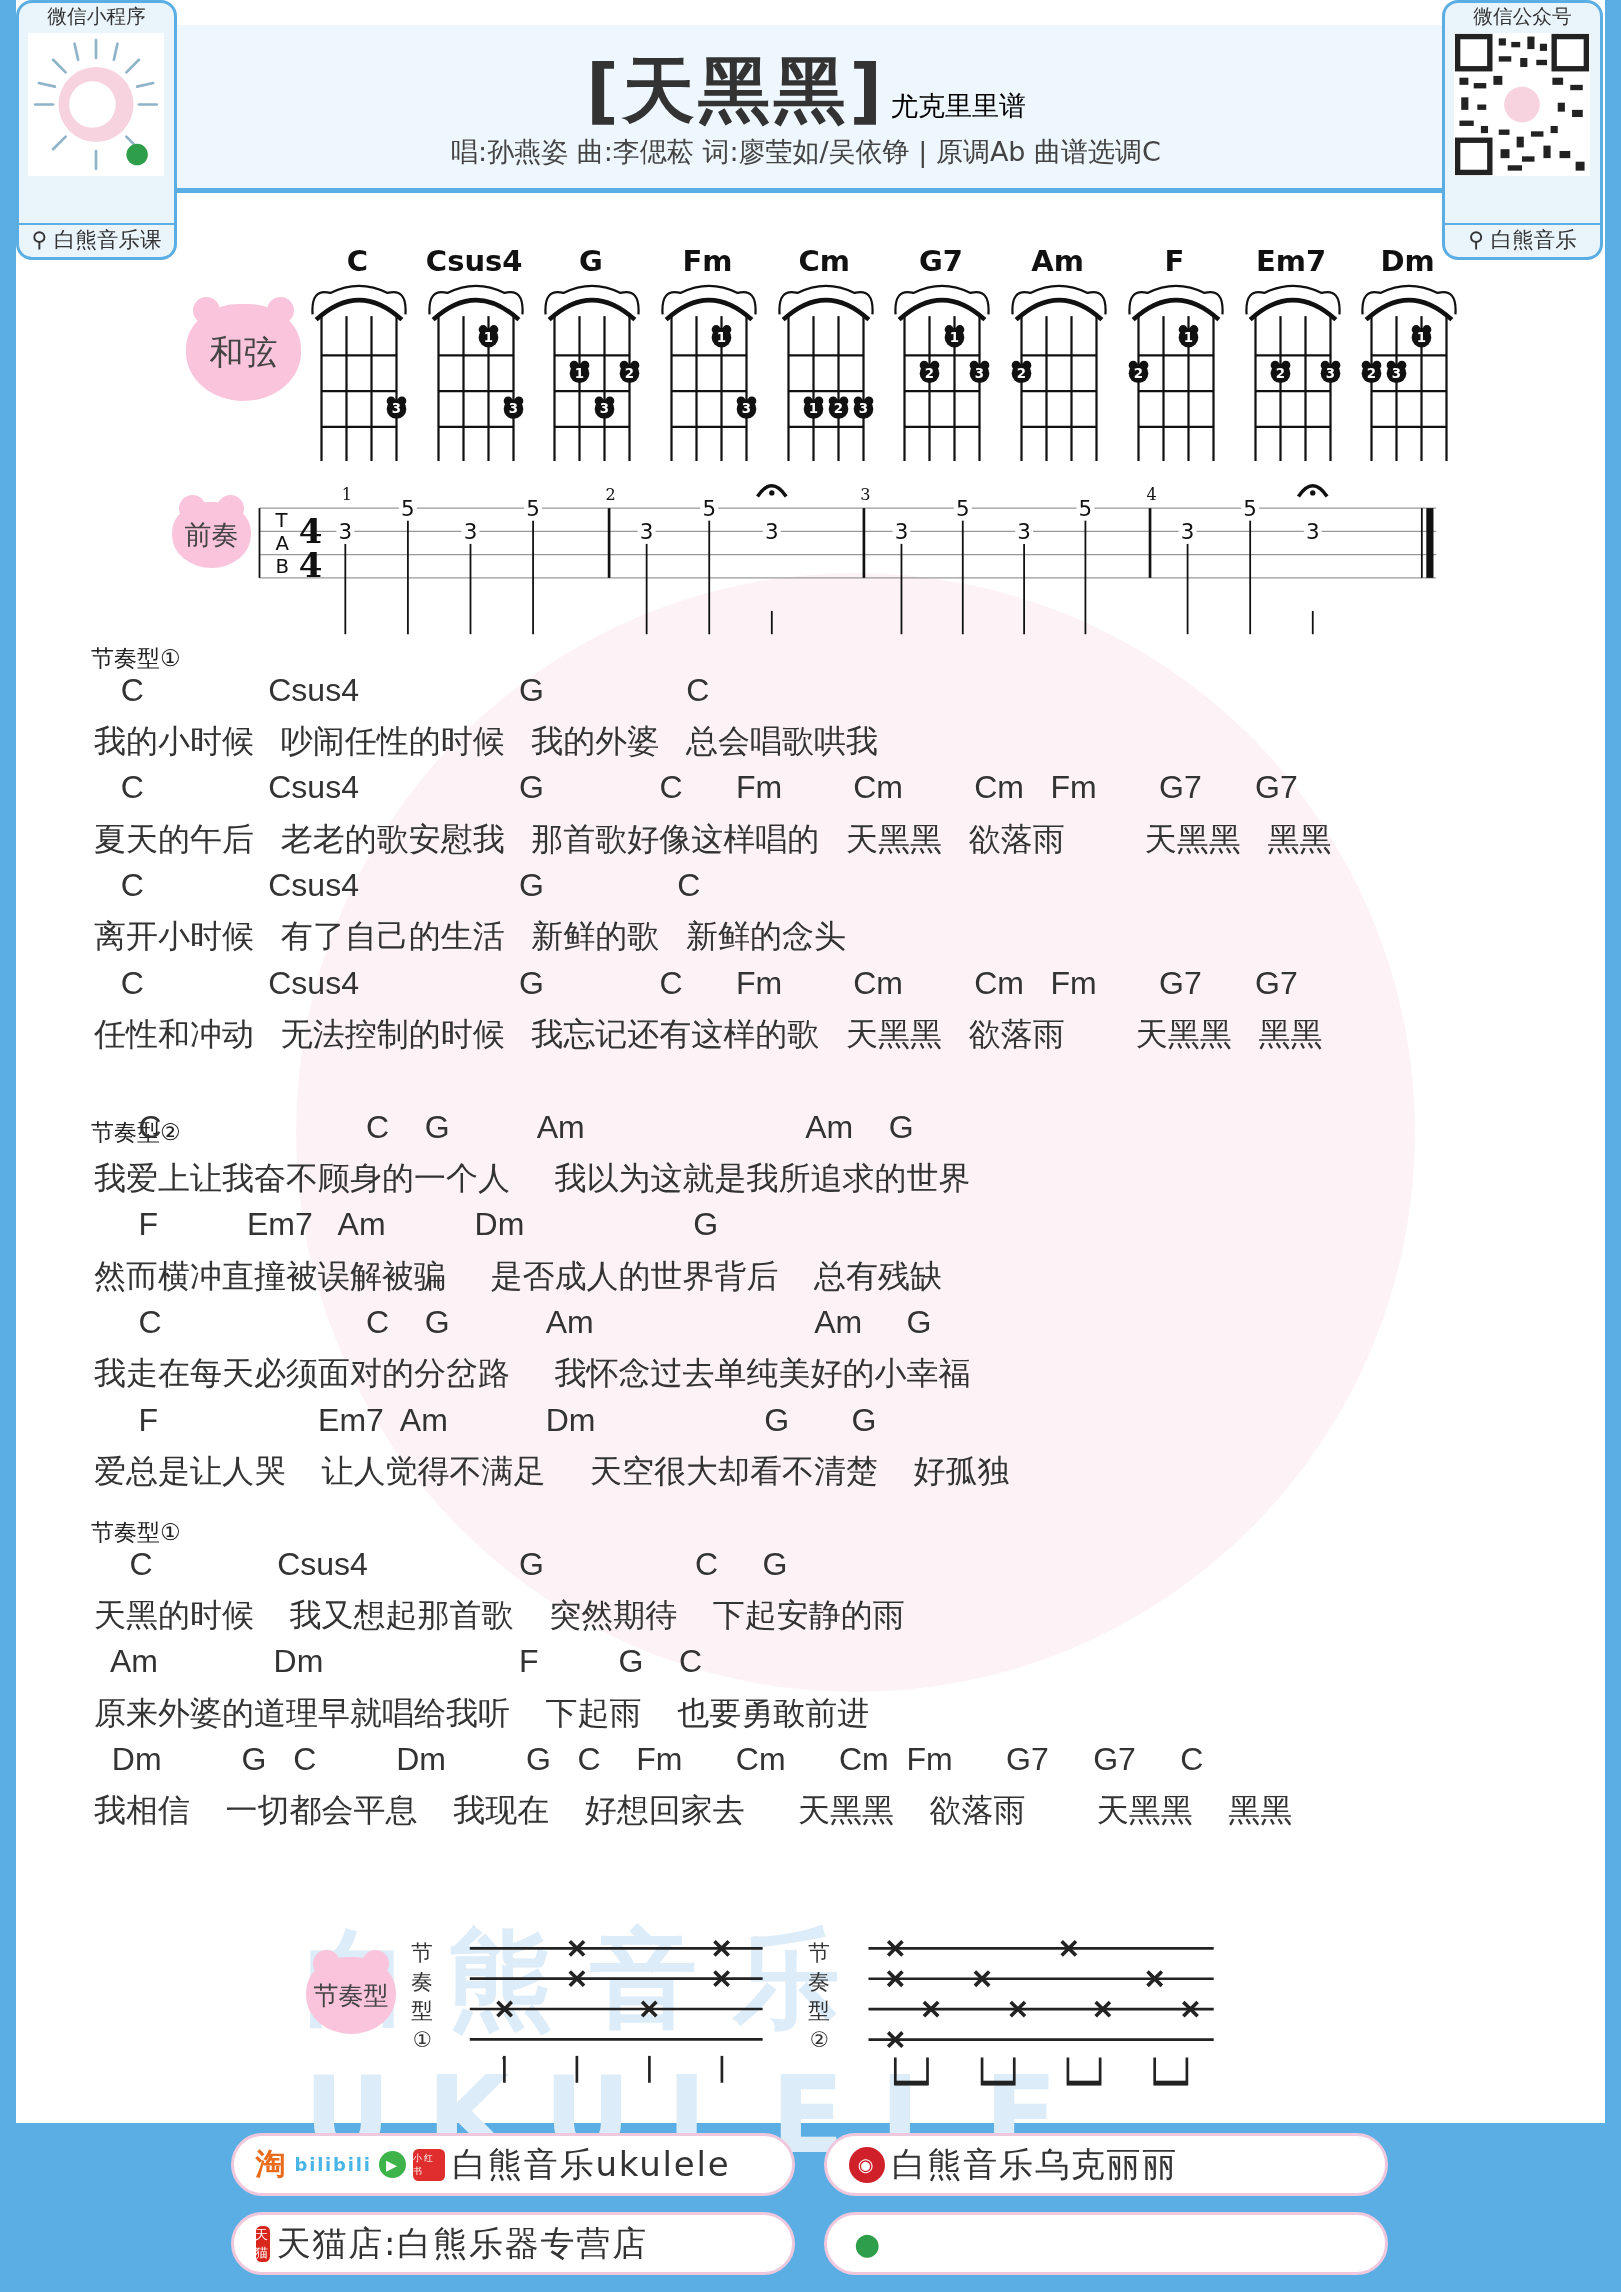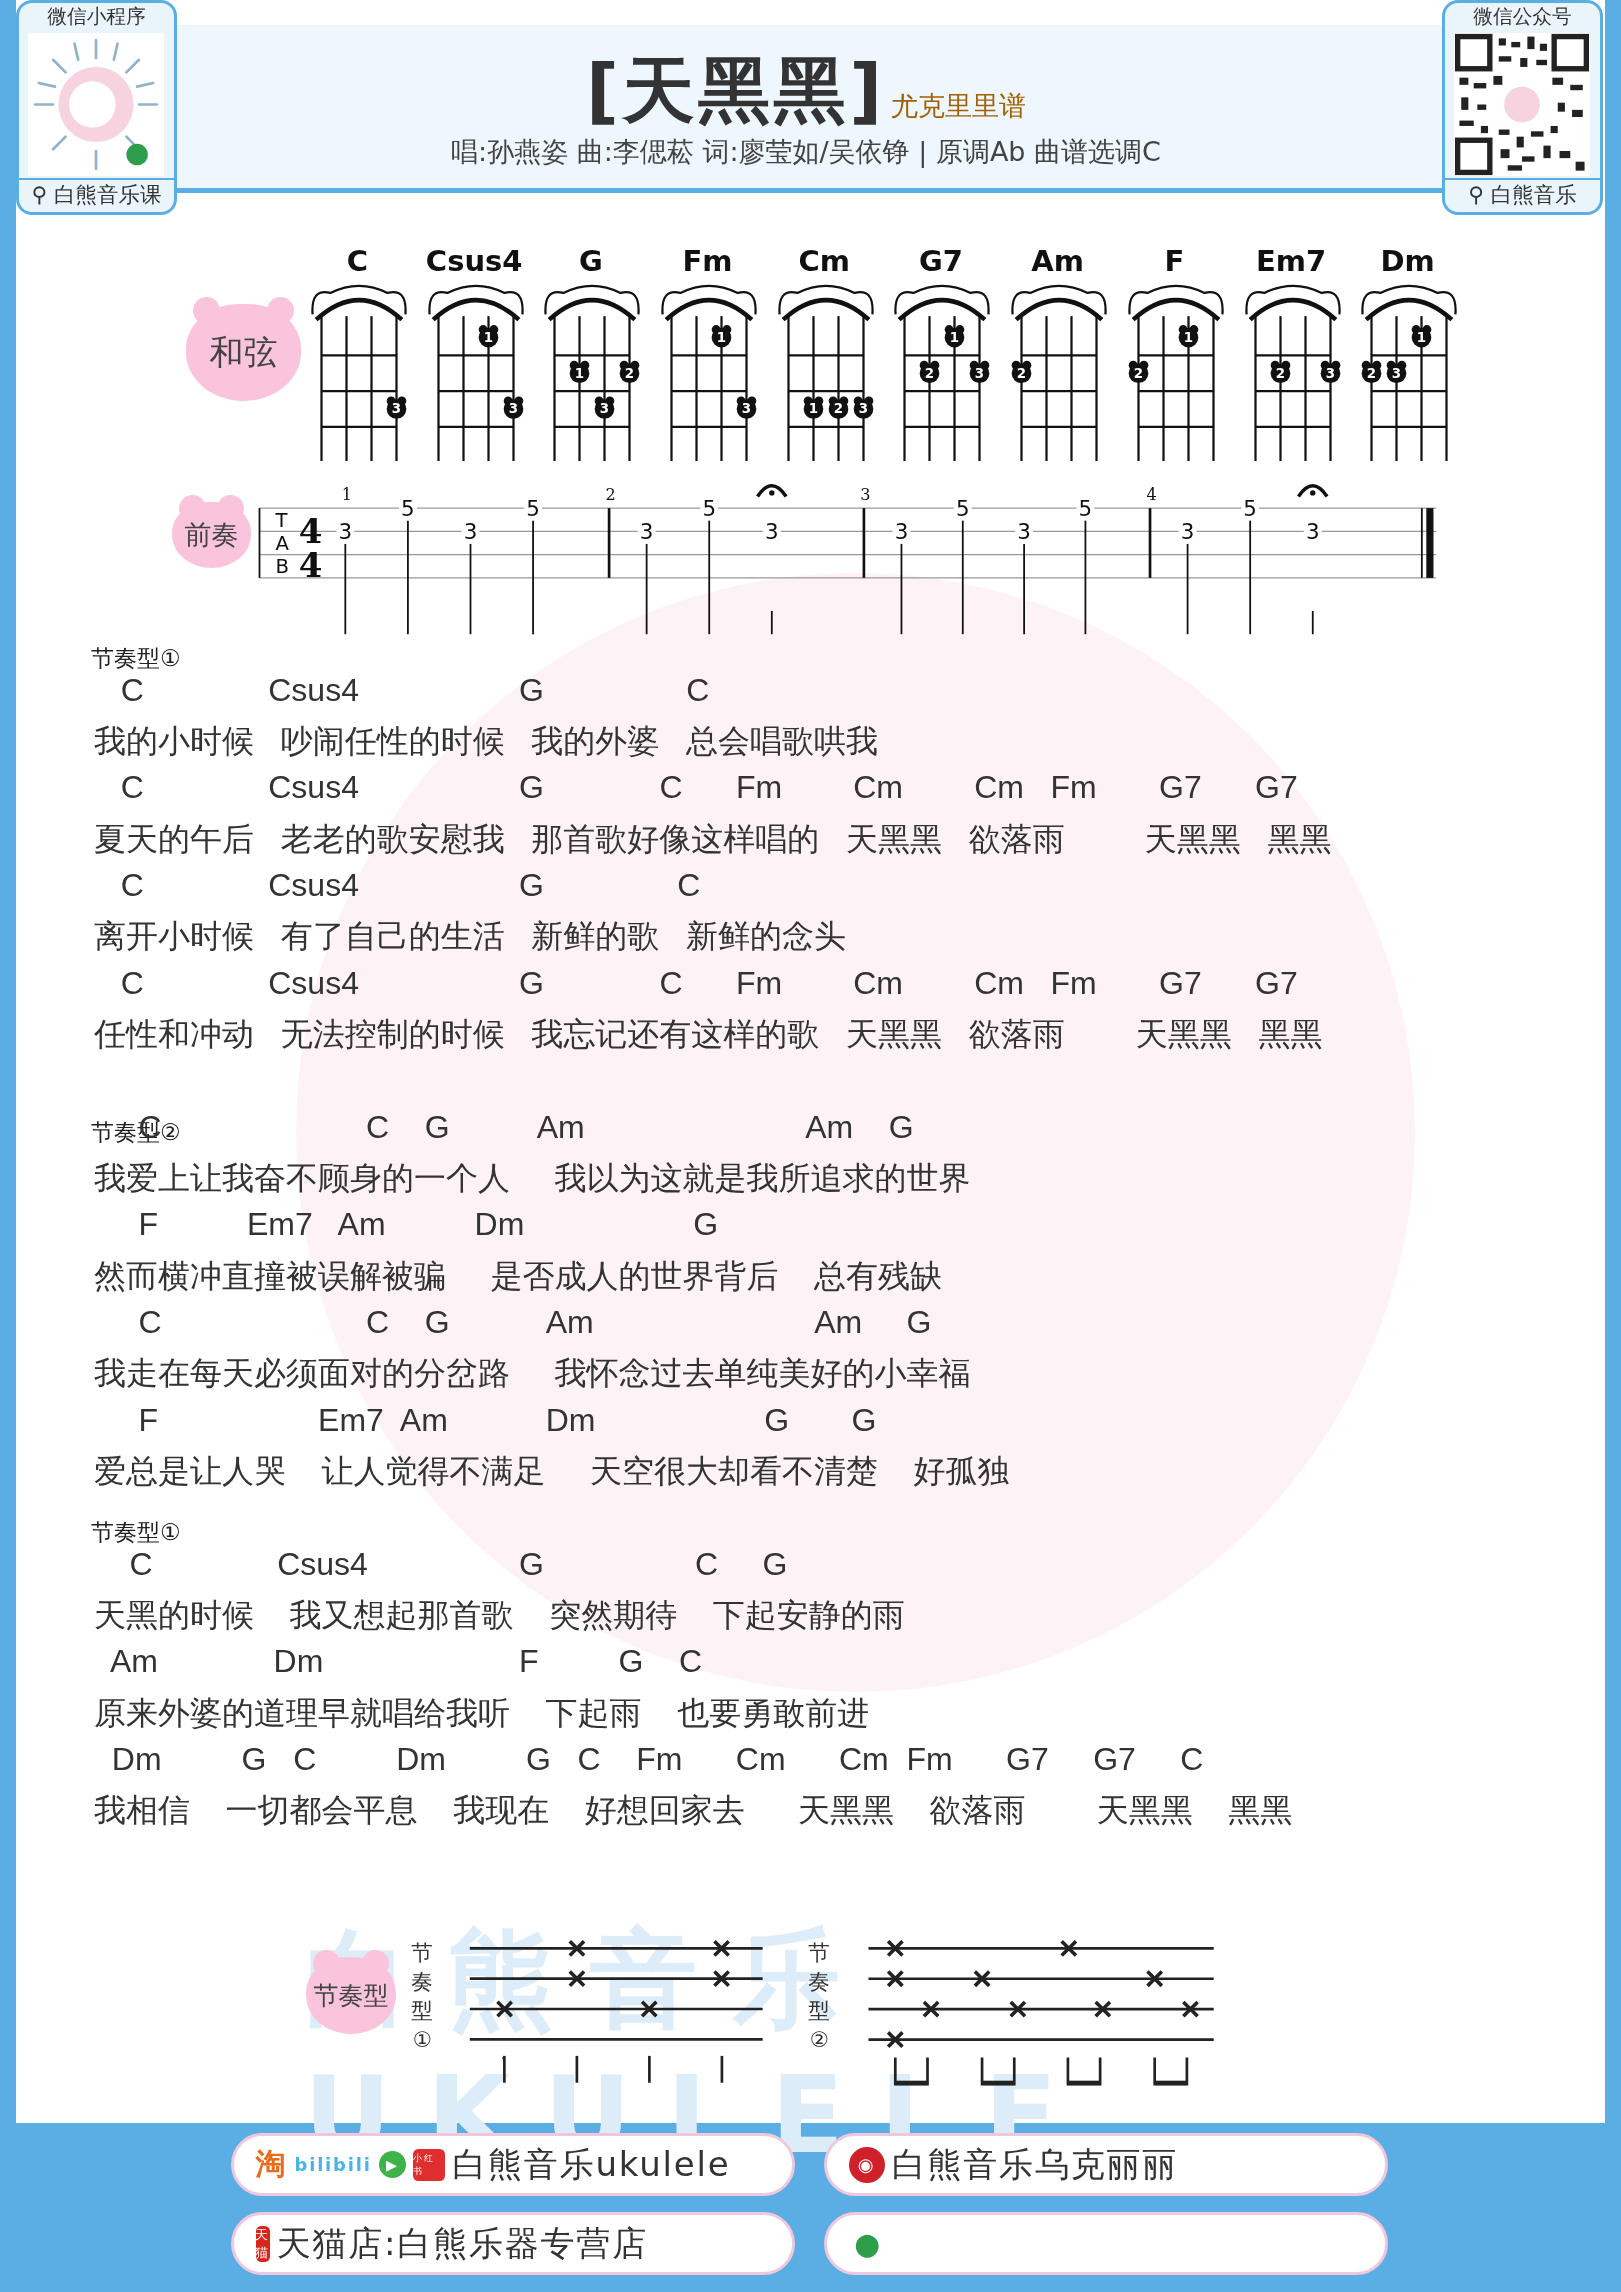--- a/index.html
+++ b/index.html
@@ -2,23 +2,23 @@
 <html style="font-size:14.3px"><head>
 <meta charset="utf-8">
 <style>
   html,body{margin:0;padding:0;}
   body{width:1621px;height:2293px;position:relative;overflow:hidden;background:#5baee3;font-family:"DejaVu Sans","Liberation Sans",sans-serif;color:#333;}
   .sheet{position:absolute;left:16px;top:0;width:1589px;height:2123px;background:#fff;}
   .topbar{position:absolute;left:0;top:0;width:1621px;height:25px;background:#5baee3;}
   .header{position:absolute;left:170px;top:25px;width:1272px;height:163px;background:#eef7fd;border-bottom:5.4px solid #5baee3;}
   .title-wrap{position:absolute;left:0;right:0;top:18px;text-align:center;}
   .title{font-size:72px;font-weight:bold;color:#333;letter-spacing:3.6px;}
-  .subtitle-tag{font-size:27px;color:#a16207;margin-left:5.4px;}
+  .subtitle-tag{font-size:27px;color:#000000;margin-left:5.4px;}
   .credits{position:absolute;left:0;right:0;top:109px;text-align:center;font-size:27px;color:#444;}
-  .qr-box{position:absolute;top:0;width:161px;height:215px;background:#eaf4fb;border:3.6px solid #5baee3;border-radius:16px;box-sizing:border-box;}
+  .qr-box{position:absolute;top:0;width:161px;height:260px;background:#eaf4fb;border:3.6px solid #5baee3;border-radius:16px;box-sizing:border-box;}
   .qr-box .cap{height:27px;line-height:27px;text-align:center;font-size:19.7px;color:#333;}
   .qr-box .img{position:absolute;left:9px;top:30px;width:136px;height:143px;background:#fff;}
   .qr-box .foot{position:absolute;left:0;right:0;bottom:1.8px;height:30px;line-height:30px;text-align:center;font-size:21.5px;color:#333;border-top:2.7px solid #5baee3;}
   .watermark-circle{position:absolute;left:296px;top:573px;width:1119px;height:1119px;border-radius:50%;background:#fdf1f4;opacity:.85;}
   .watermark-text{position:absolute;left:304px;top:1908px;font-size:107px;color:#dcecf8;letter-spacing:36px;font-weight:bold;}
   .bear-tag{position:absolute;background:#f9c4dc;color:#444;border-radius:46% 46% 50% 50%;display:flex;align-items:center;justify-content:center;}
   .bear-tag::before,.bear-tag::after{content:"";position:absolute;top:-7.2px;width:27px;height:27px;border-radius:50%;background:#f9c4dc;}
   .bear-tag::before{left:7.2px;} .bear-tag::after{right:7.2px;}
   .chords{position:absolute;left:309px;top:244px;display:flex;gap:19.7px;}
   .chord{width:97px;text-align:center;}

